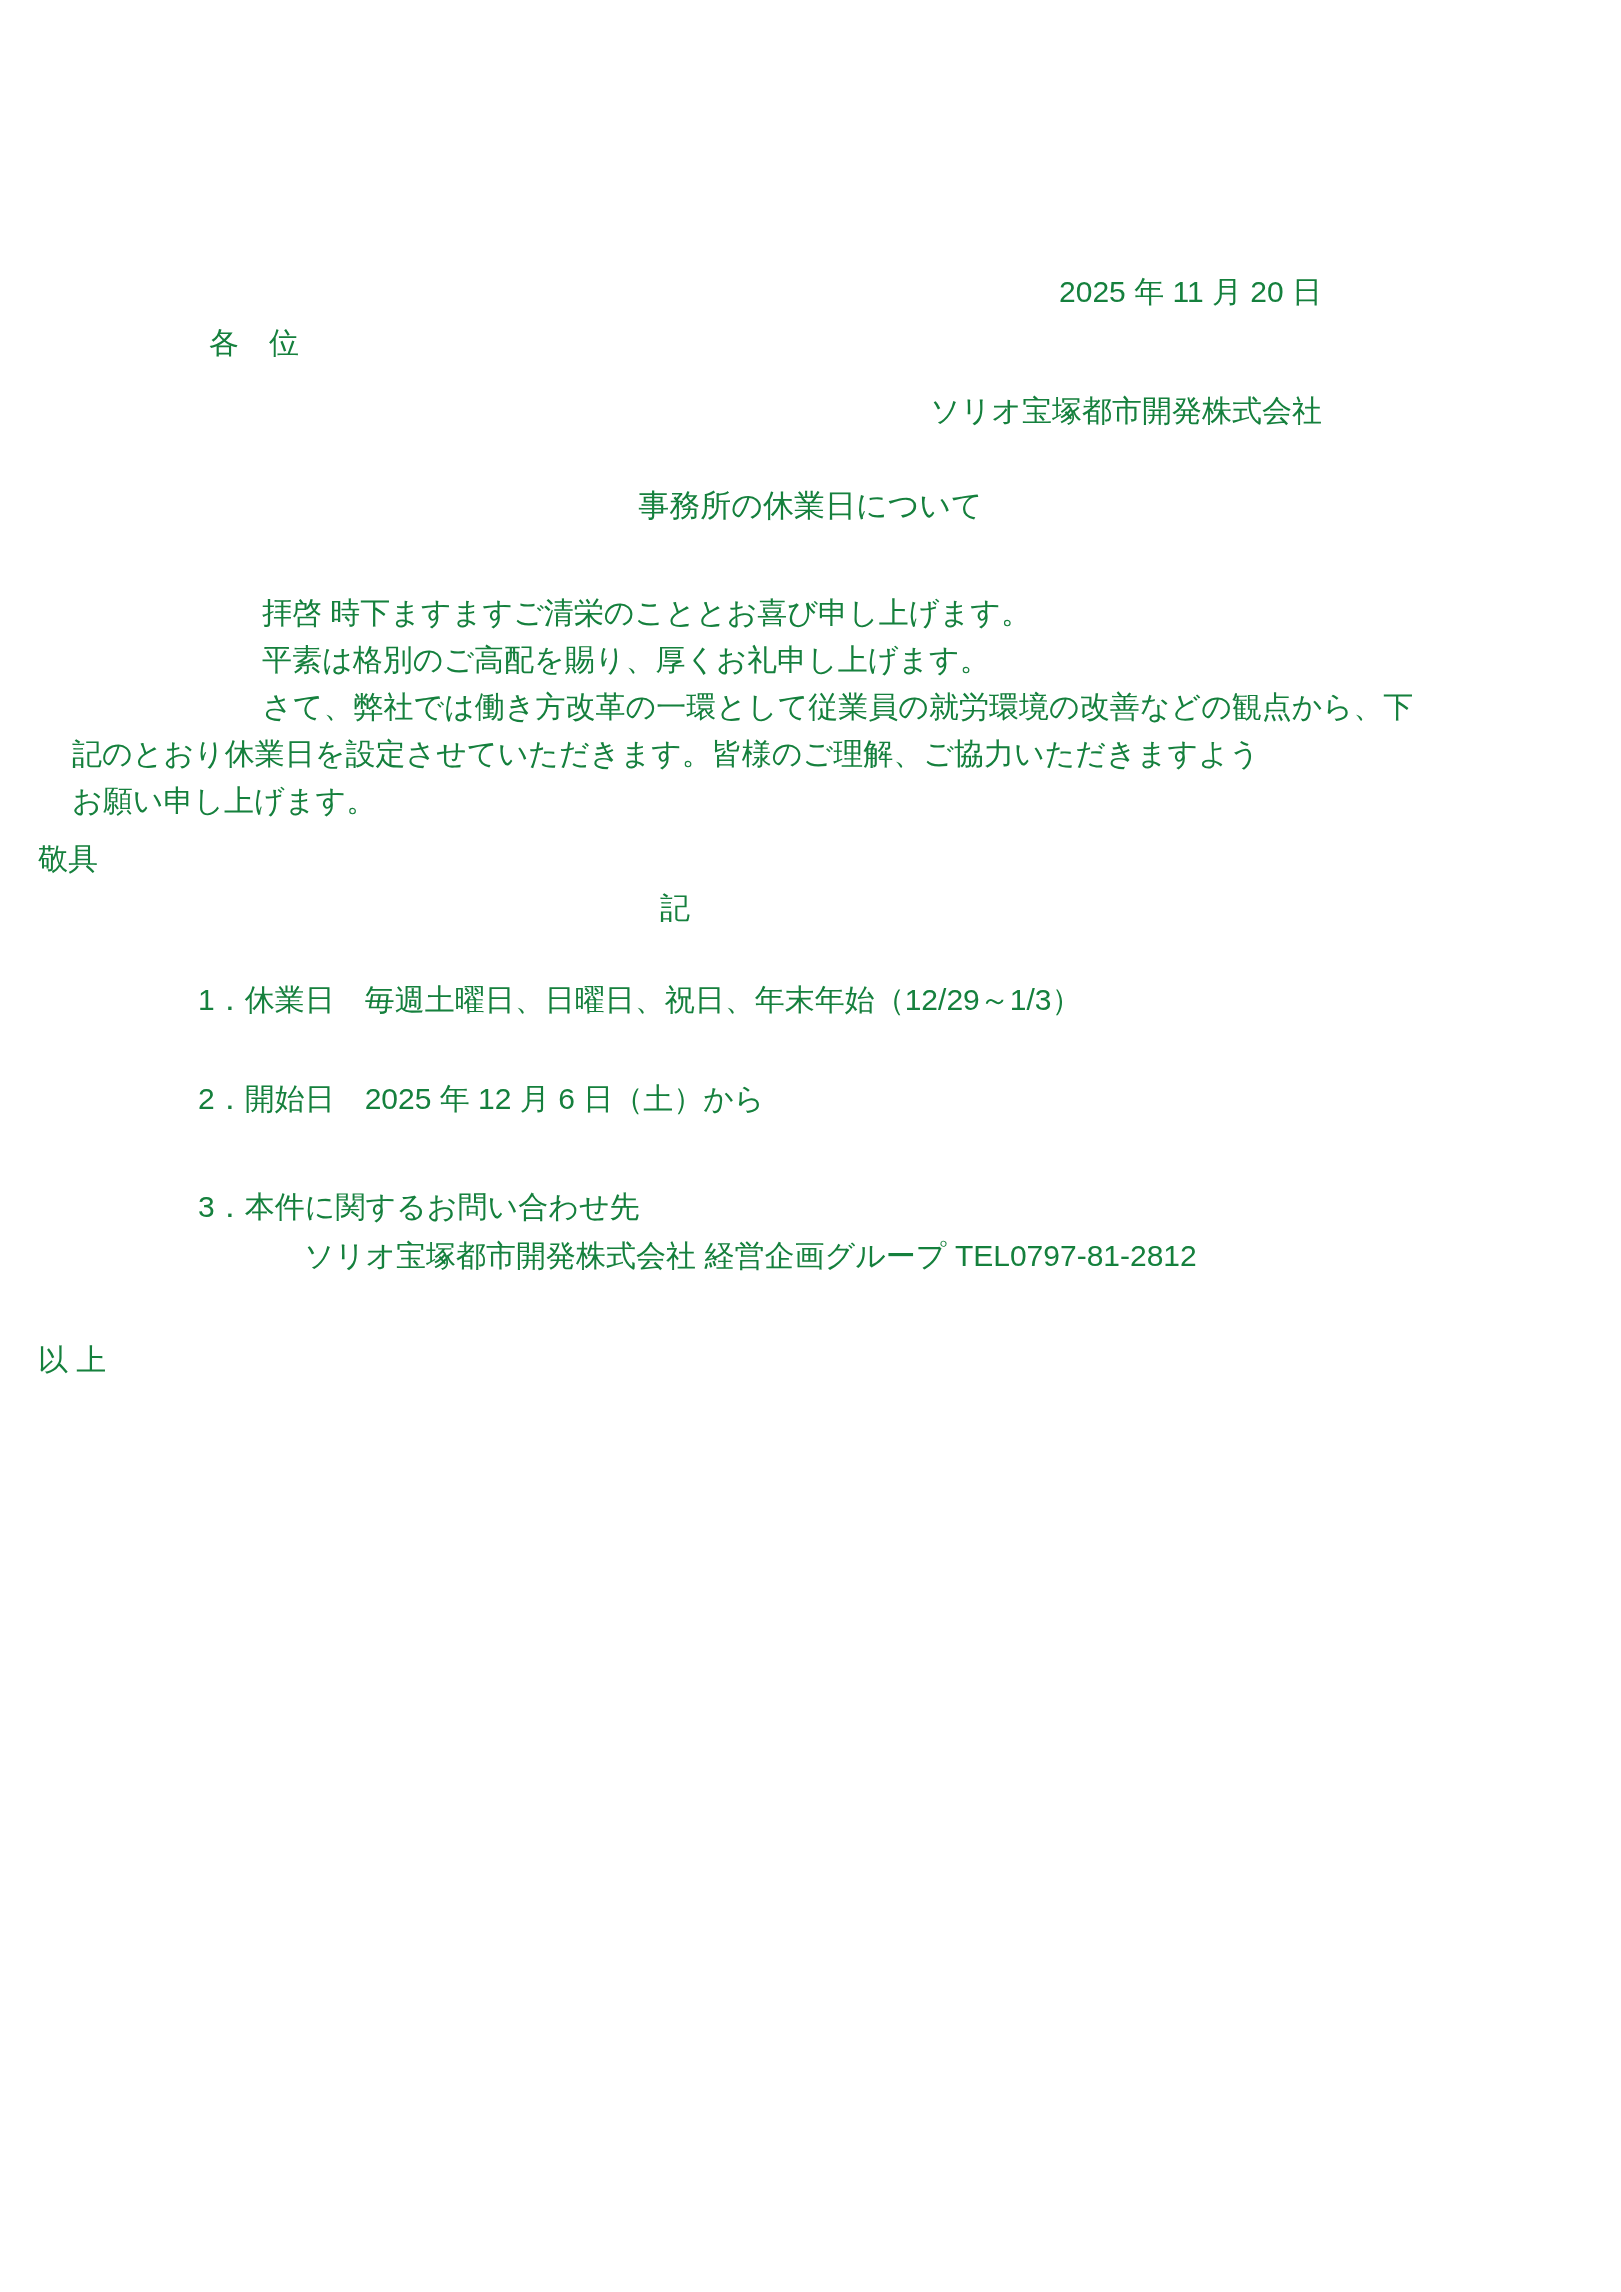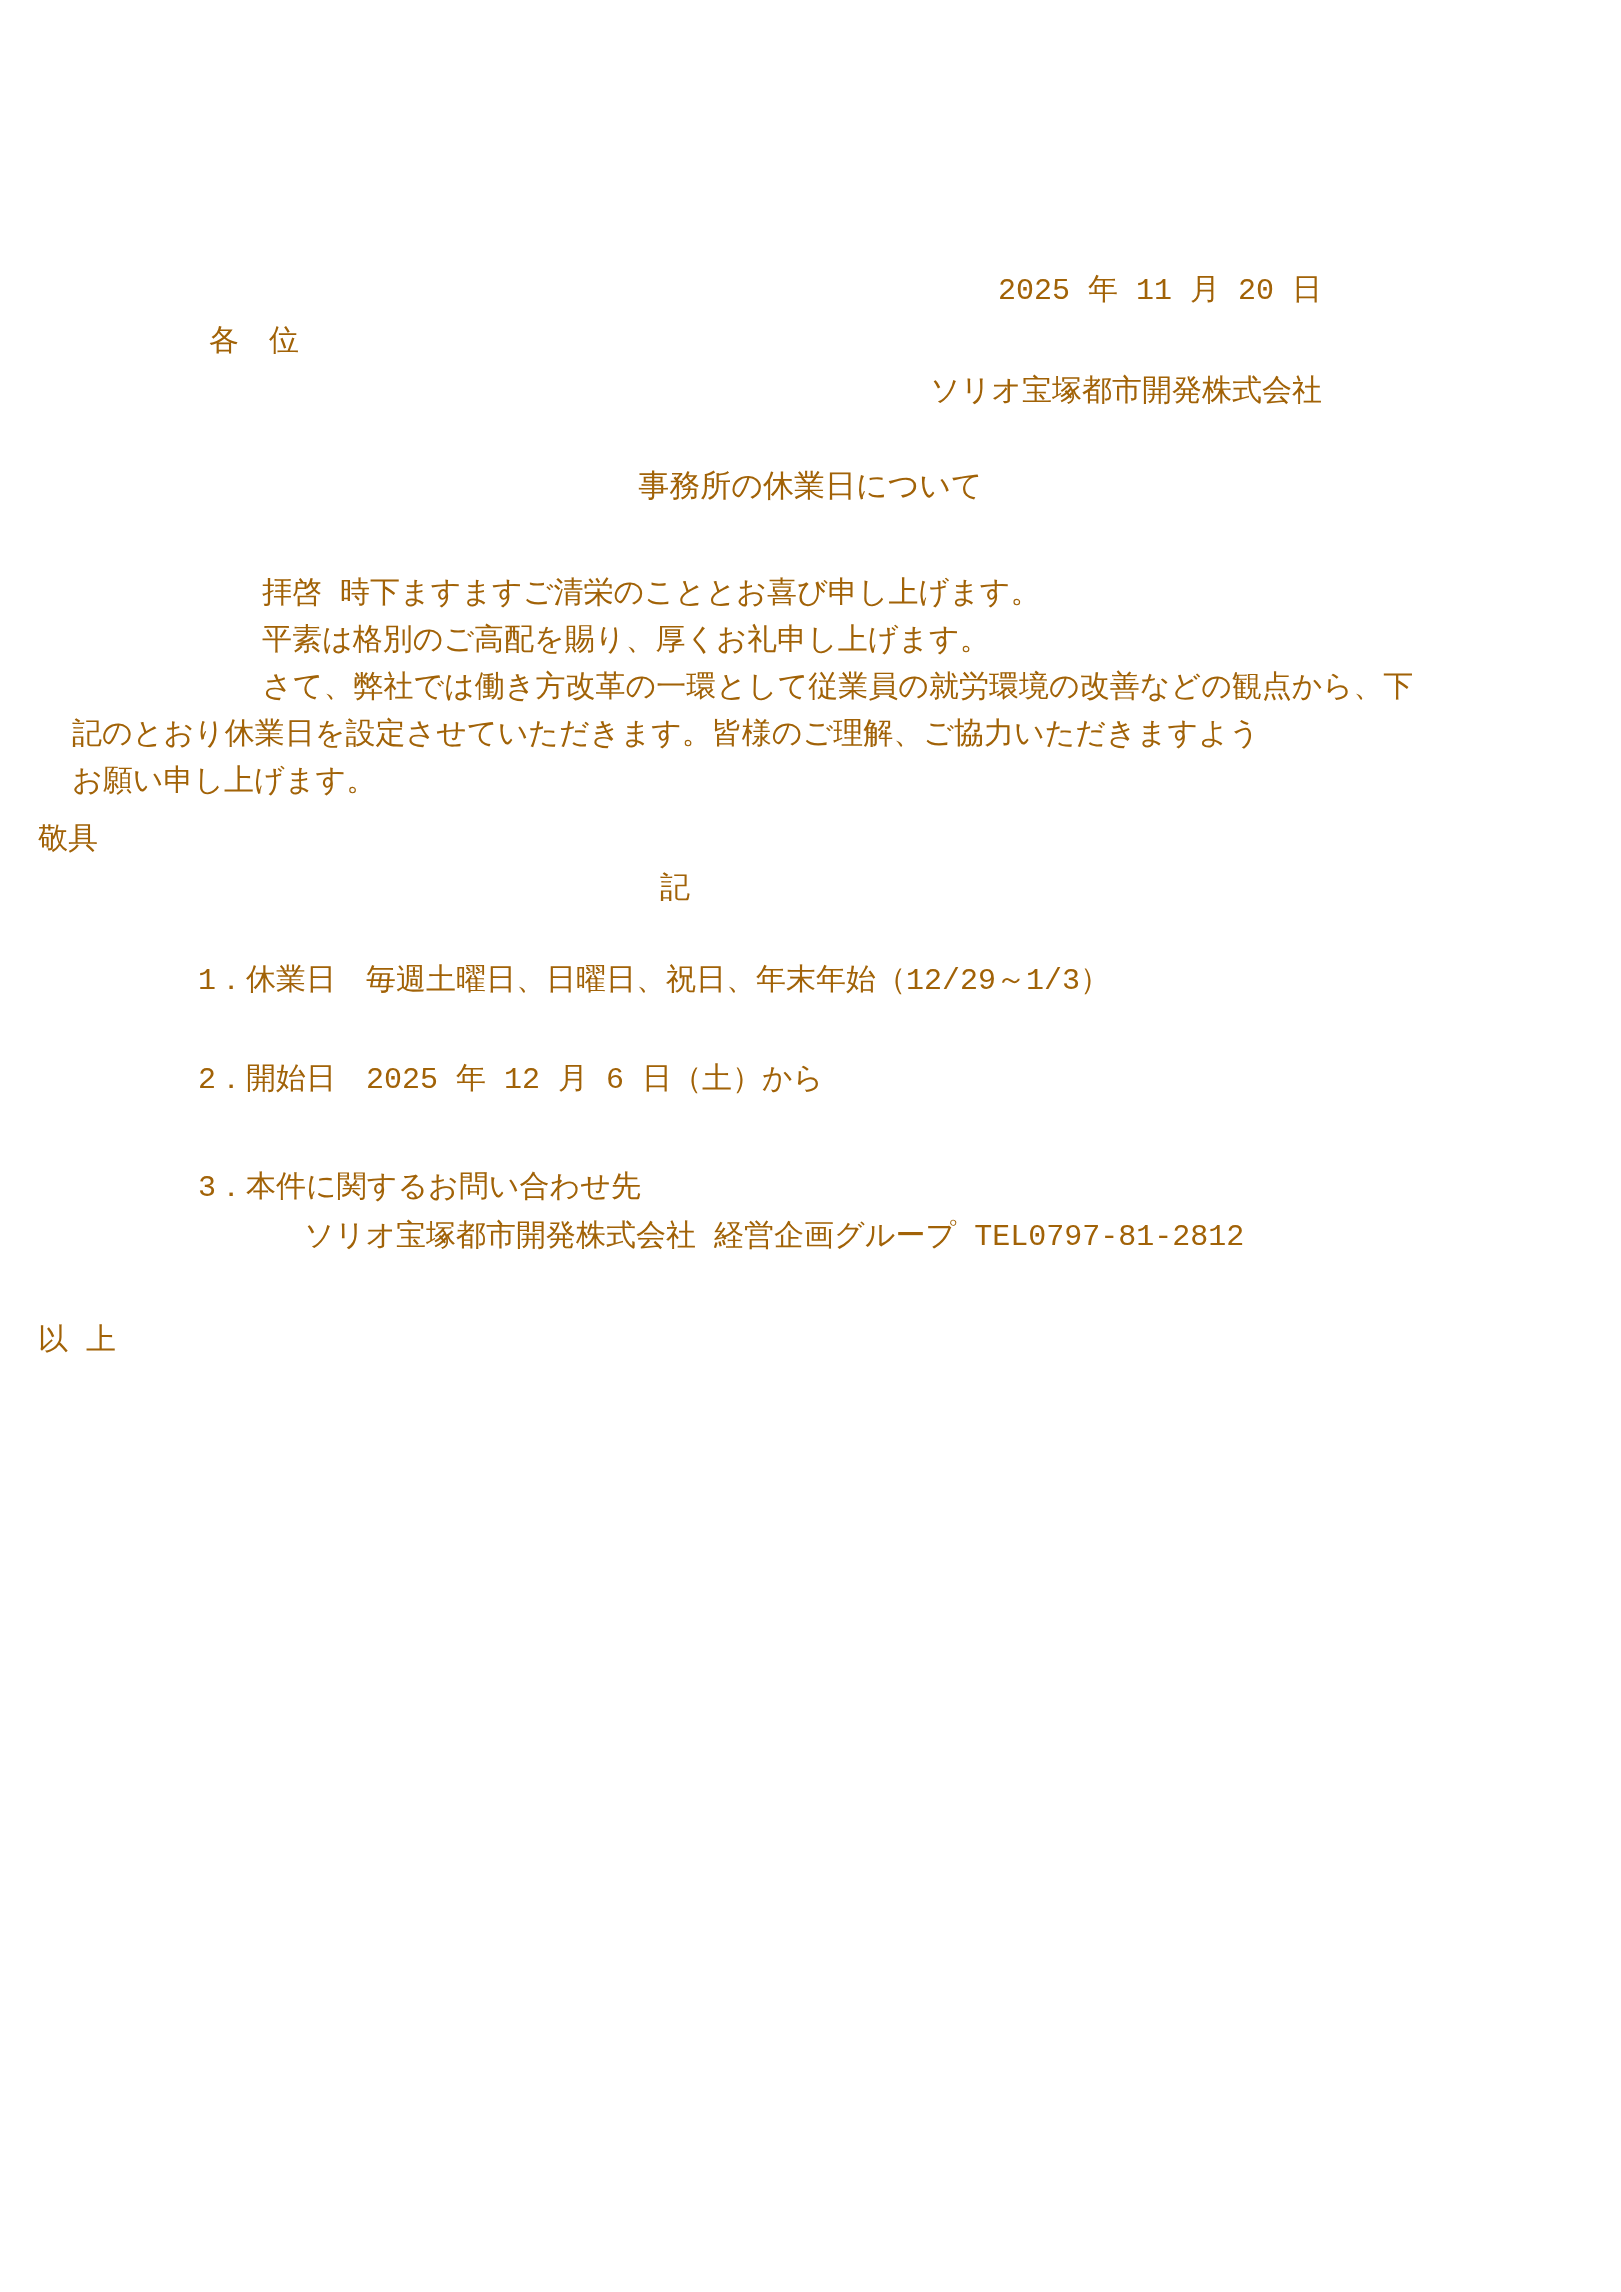--- a/index.html
+++ b/index.html
@@ -6,43 +6,43 @@
     margin: 0;
     padding: 0;
     background: #ffffff;
   }
   .page {
     position: relative;
     width: 1621px;
     height: 1765px;
     box-sizing: border-box;
     background: #ffffff;
-    color: #a16207;
-    font-family: Liberation Mono, monospace;
+    color: #15803d;
+    font-family: Liberation Sans, sans-serif;
     font-size: 30px;
     line-height: 49px;
     padding-top: 267px;
     overflow: hidden;
   }
   .line {
     white-space: nowrap;
   }
   
   .right-far {          
     text-align: right;
     padding-right: 299px;
   }
   .right-near {         
     text-align: left;
     padding-right: 227px;
     margin-left: 38px;
   }
   
   .recipient { padding-left: 209px; margin-top: 2px; }
-  .sender    { margin-top: 1px; padding-left: 28px; }
+  .sender    { margin-top: 19px; padding-left: 28px; }
   .title {
     margin: 46px 0 0 0;
     font-size: 31px;
     font-weight: normal;
     line-height: 49px;
     text-align: center;
     white-space: nowrap;
   }
   .body-block {
     margin-top: 59px;

